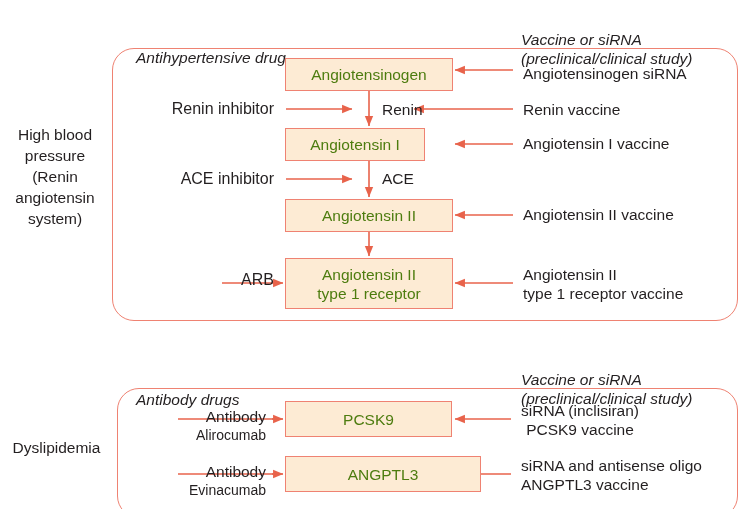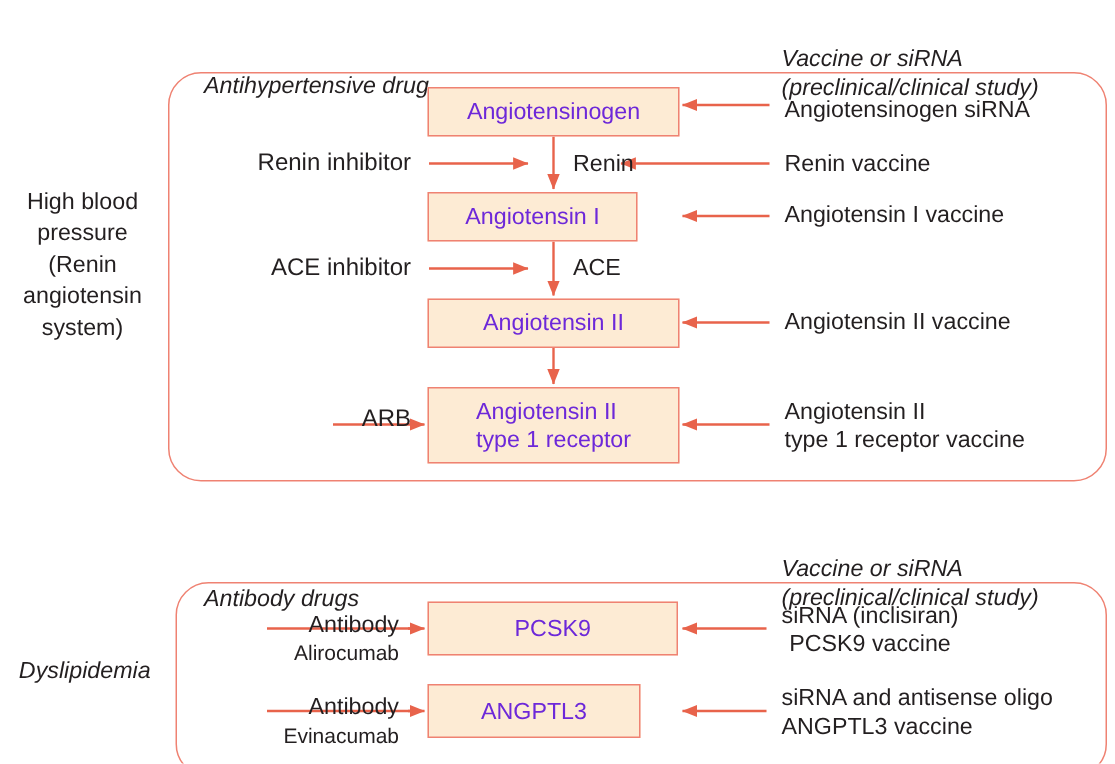--- a/index.html
+++ b/index.html
@@ -34,40 +34,40 @@
 
   .side-label{
     position:absolute;
     font-size:15.5px;
     line-height:21px;
     text-align:center;
     color:#231f20;
     white-space:pre-line;
   }
   #label-hbp{left:0px;top:124px;width:110px;}
-  #label-dyslipidemia{left:0px;top:437px;width:113px;font-style:italic;}
+  #label-dyslipidemia{left:0px;top:437px;width:113px;}
 
   .node-box{
     position:absolute;
     background:#fdebd4;
     border:1.6px solid #ef8272;
     box-sizing:border-box;
     display:flex;align-items:center;justify-content:center;
     font-size:15.5px;
     line-height:19px;
-    text-align:left;
-    color:#6d28d9;
+    text-align:center;
+    color:#4d7c0f;
     white-space:pre-line;
   }
   #box-angiotensinogen{left:285px;top:58px;width:168px;height:33px;}
   #box-angiotensin1{left:285px;top:128px;width:140px;height:33px;}
   #box-angiotensin2{left:285px;top:199px;width:168px;height:33px;}
   #box-at1r{left:285px;top:258px;width:168px;height:51px;}
   #box-pcsk9{left:285px;top:401px;width:167px;height:36px;}
-  #box-angptl3{left:285px;top:456px;width:142px;height:36px;}
+  #box-angptl3{left:285px;top:456px;width:196px;height:36px;}
 
   .left-label{
     position:absolute;
     font-size:16px;
     line-height:19px;
     text-align:right;
     color:#231f20;
   }
   #lbl-renin-inhibitor{left:100px;top:99px;width:174px;}
   #lbl-ace-inhibitor{left:100px;top:169px;width:174px;}

